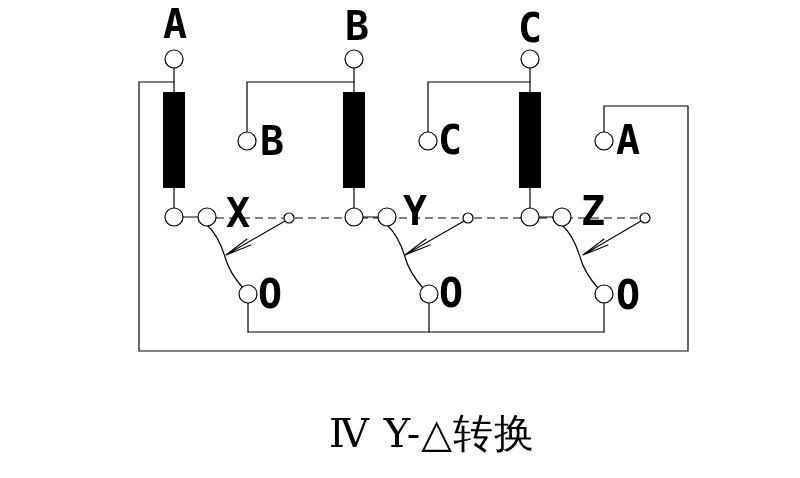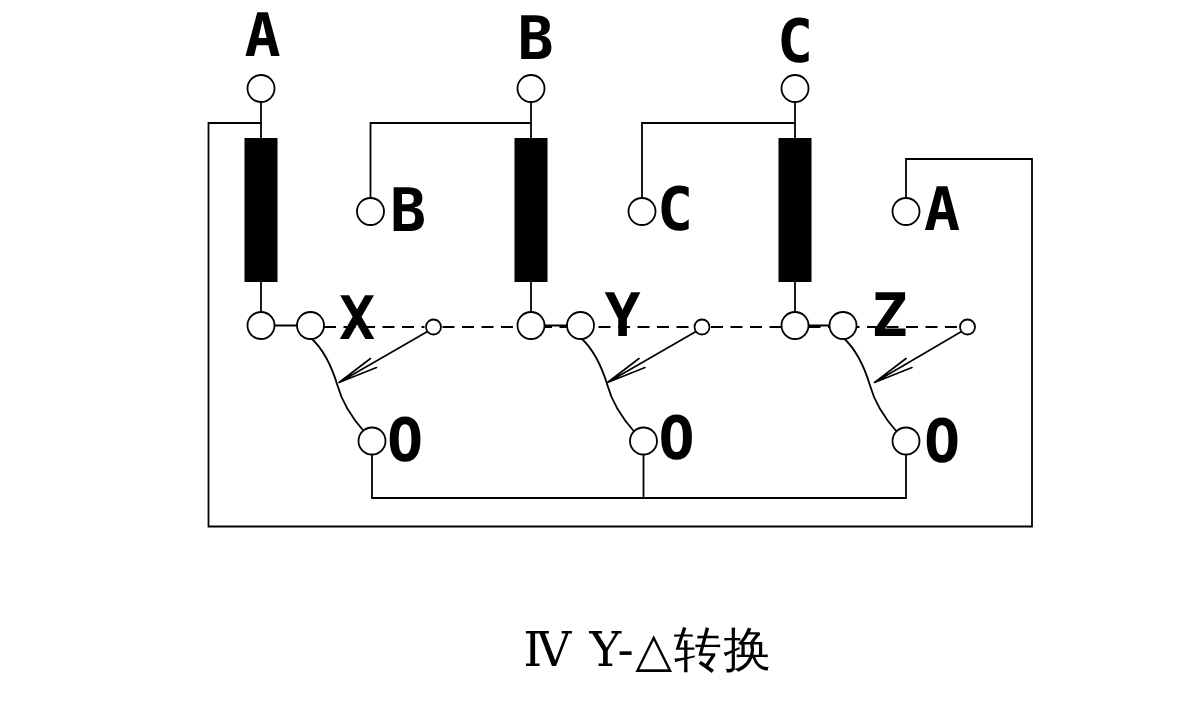--- a/index.html
+++ b/index.html
@@ -9,21 +9,21 @@
   }
   .wiring{position:absolute;left:0;top:0;}
   .lbl{
     position:absolute;transform:translate(-50%,-50%);
     font-family:"DejaVu Sans Mono","Liberation Mono",monospace;
     font-weight:bold;font-size:40px;line-height:1;color:#000;white-space:nowrap;
   }
   .caption{
     position:absolute;transform:translate(-50%,-50%);
     font-family:"DejaVu Serif","Liberation Serif",serif;
-    font-weight:normal;font-size:32px;line-height:1;color:#000;white-space:nowrap;
+    font-weight:normal;font-size:40px;line-height:1;color:#000;white-space:nowrap;
     letter-spacing:1px;
     text-align:center;
   }
 </style>
 </head>
 <body>
 
 <div class="stage">
 
   <svg class="wiring" width="800" height="478" viewBox="0 0 800 478">

